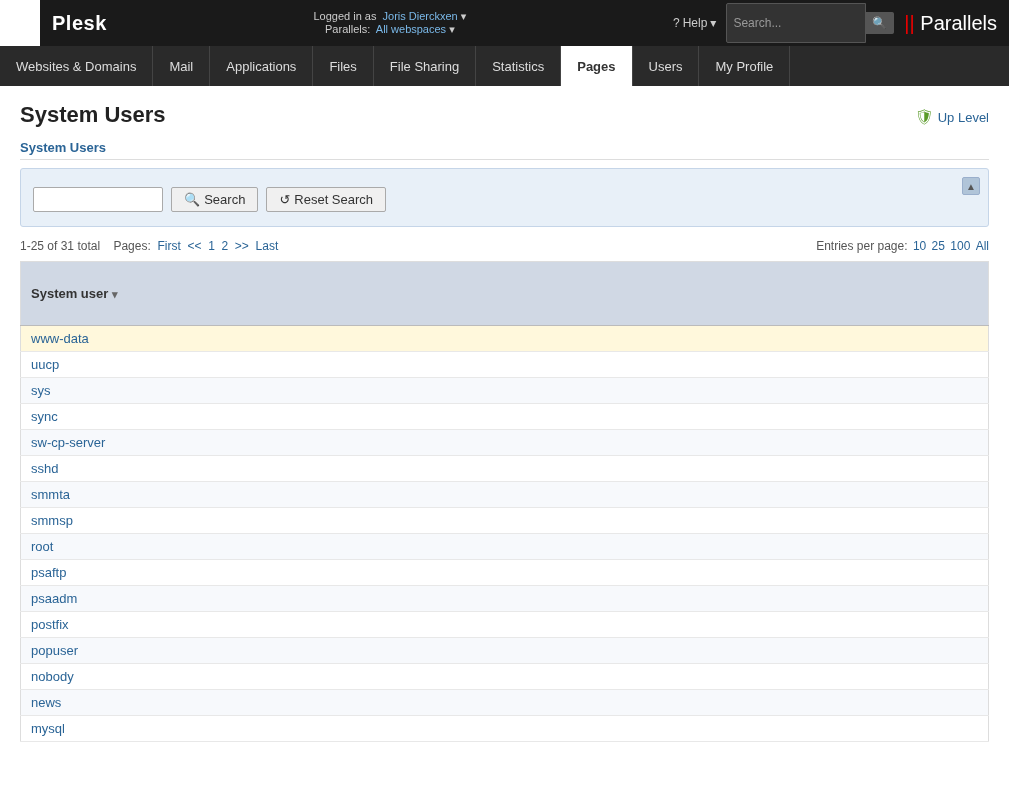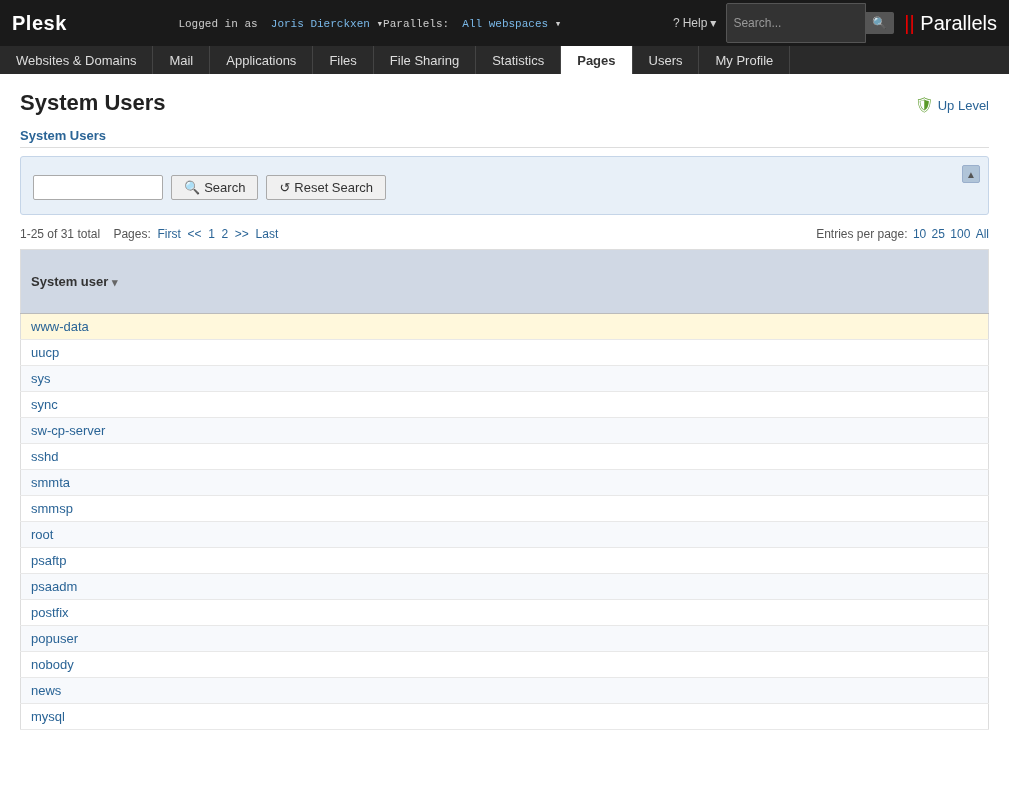--- a/index.html
+++ b/index.html
@@ -6,33 +6,34 @@
     body { font-family: Arial, Helvetica, sans-serif; font-size: 13px; background: #fff; color: #333; }
 
     
     #topbar {
       background: #1a1a1a;
       display: flex;
       align-items: center;
       justify-content: space-between;
       padding: 0 12px;
       height: 46px;
+      margin-left: 40px;
     }
     #plesk-logo {
       color: #fff;
       font-size: 20px;
       font-weight: bold;
       letter-spacing: 0.5px;
     }
     #topbar-center {
       display: flex;
+      flex-direction: column;
       align-items: center;
       font-size: 11px;
       color: #ccc;
-      font-family: Liberation Mono, monospace;
     }
     #topbar-center a { color: #7ab8e8; text-decoration: none; }
     #topbar-right {
       display: flex;
       align-items: center;
       gap: 10px;
     }
     #help-btn {
       color: #ccc;
       font-size: 12px;
@@ -70,21 +71,21 @@
       font-size: 20px;
       font-weight: normal;
     }
     #parallels-logo span { color: #e00; }
 
     
     #nav {
       background: #2a2a2a;
       display: flex;
       align-items: stretch;
-      height: 28px;
+      height: 40px;
     }
     .nav-item {
       color: #ddd;
       font-size: 13px;
       padding: 0 16px;
       display: flex;
       align-items: center;
       cursor: pointer;
       border-right: 1px solid #444;
       text-decoration: none;

